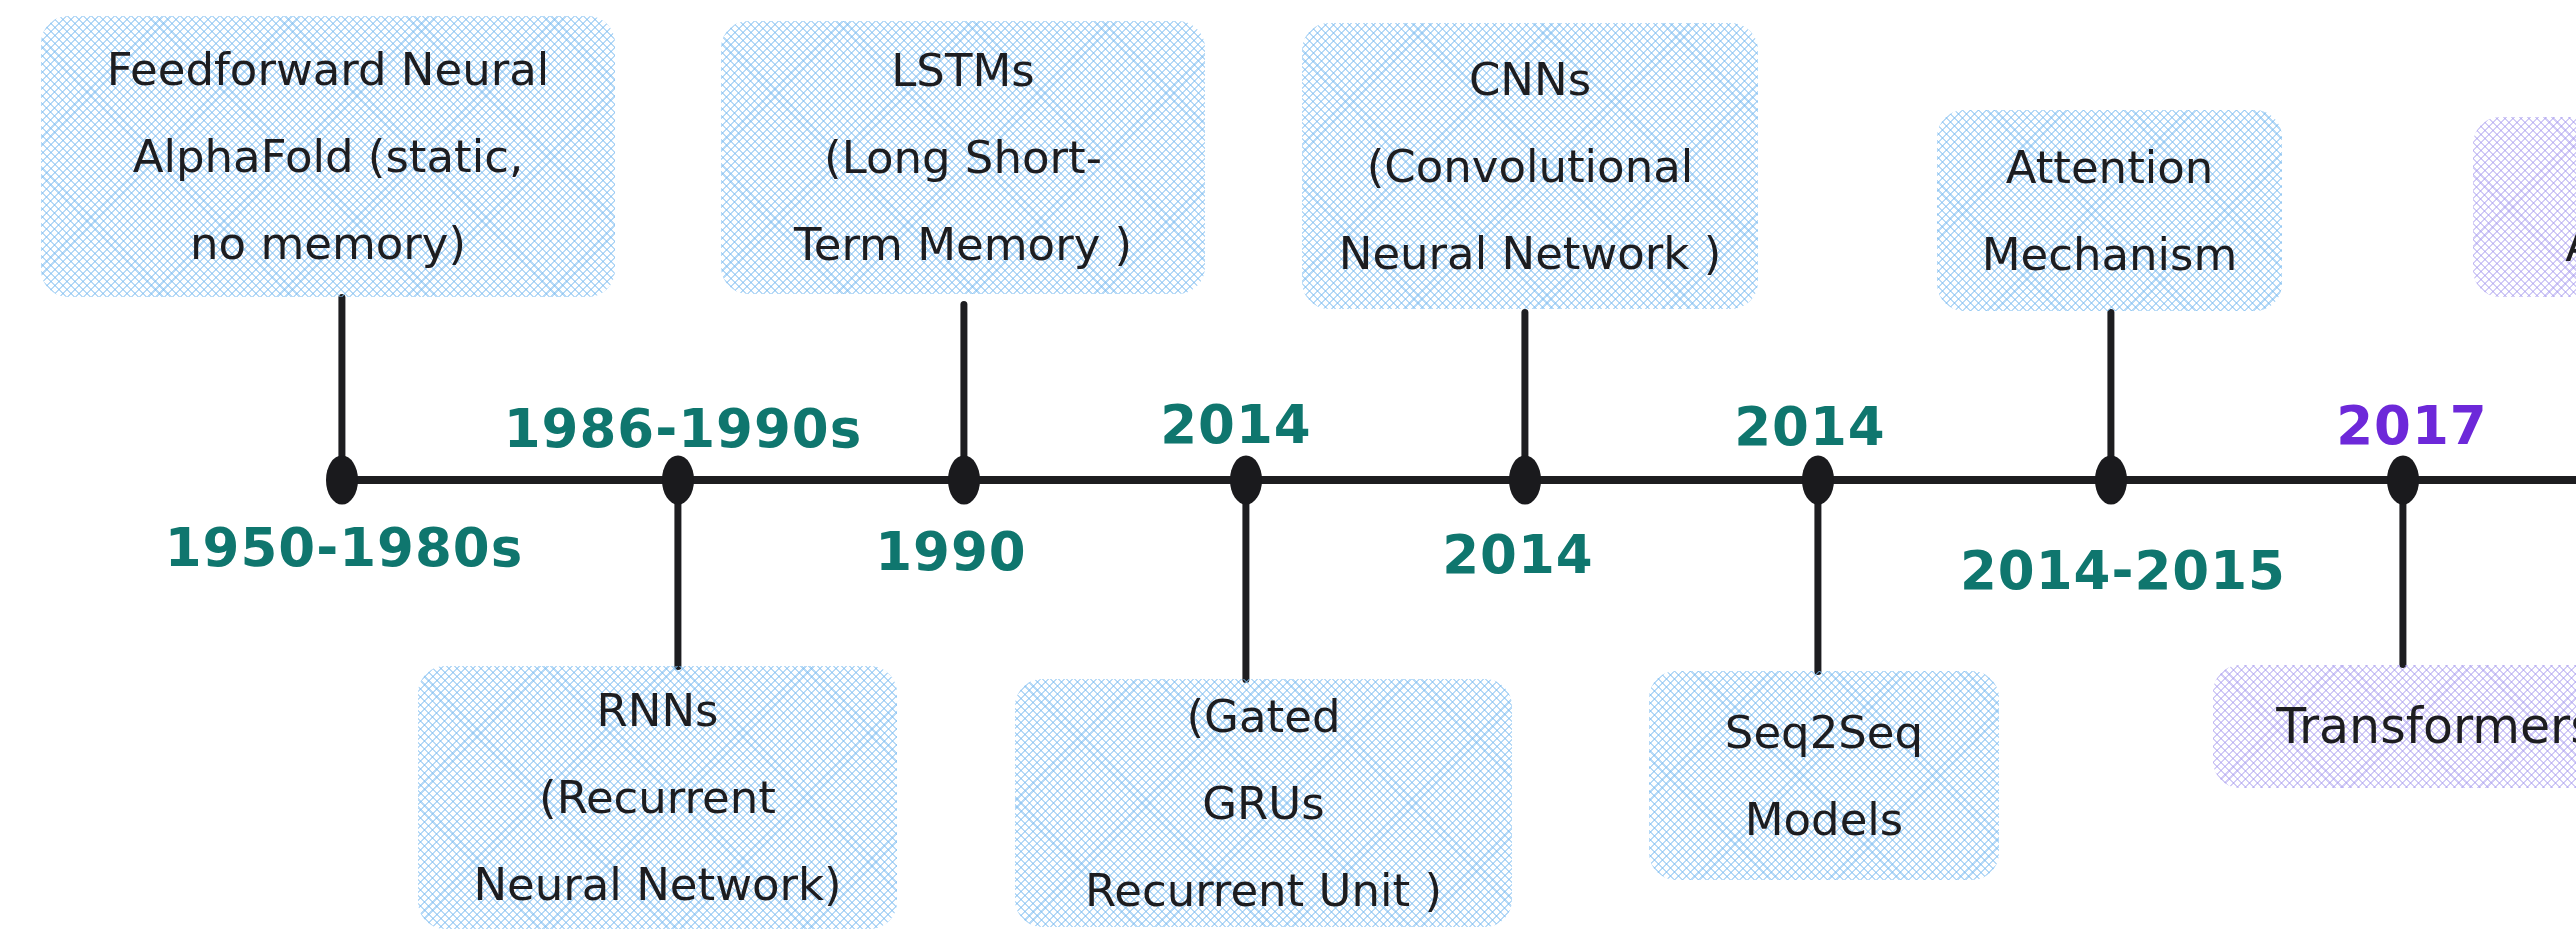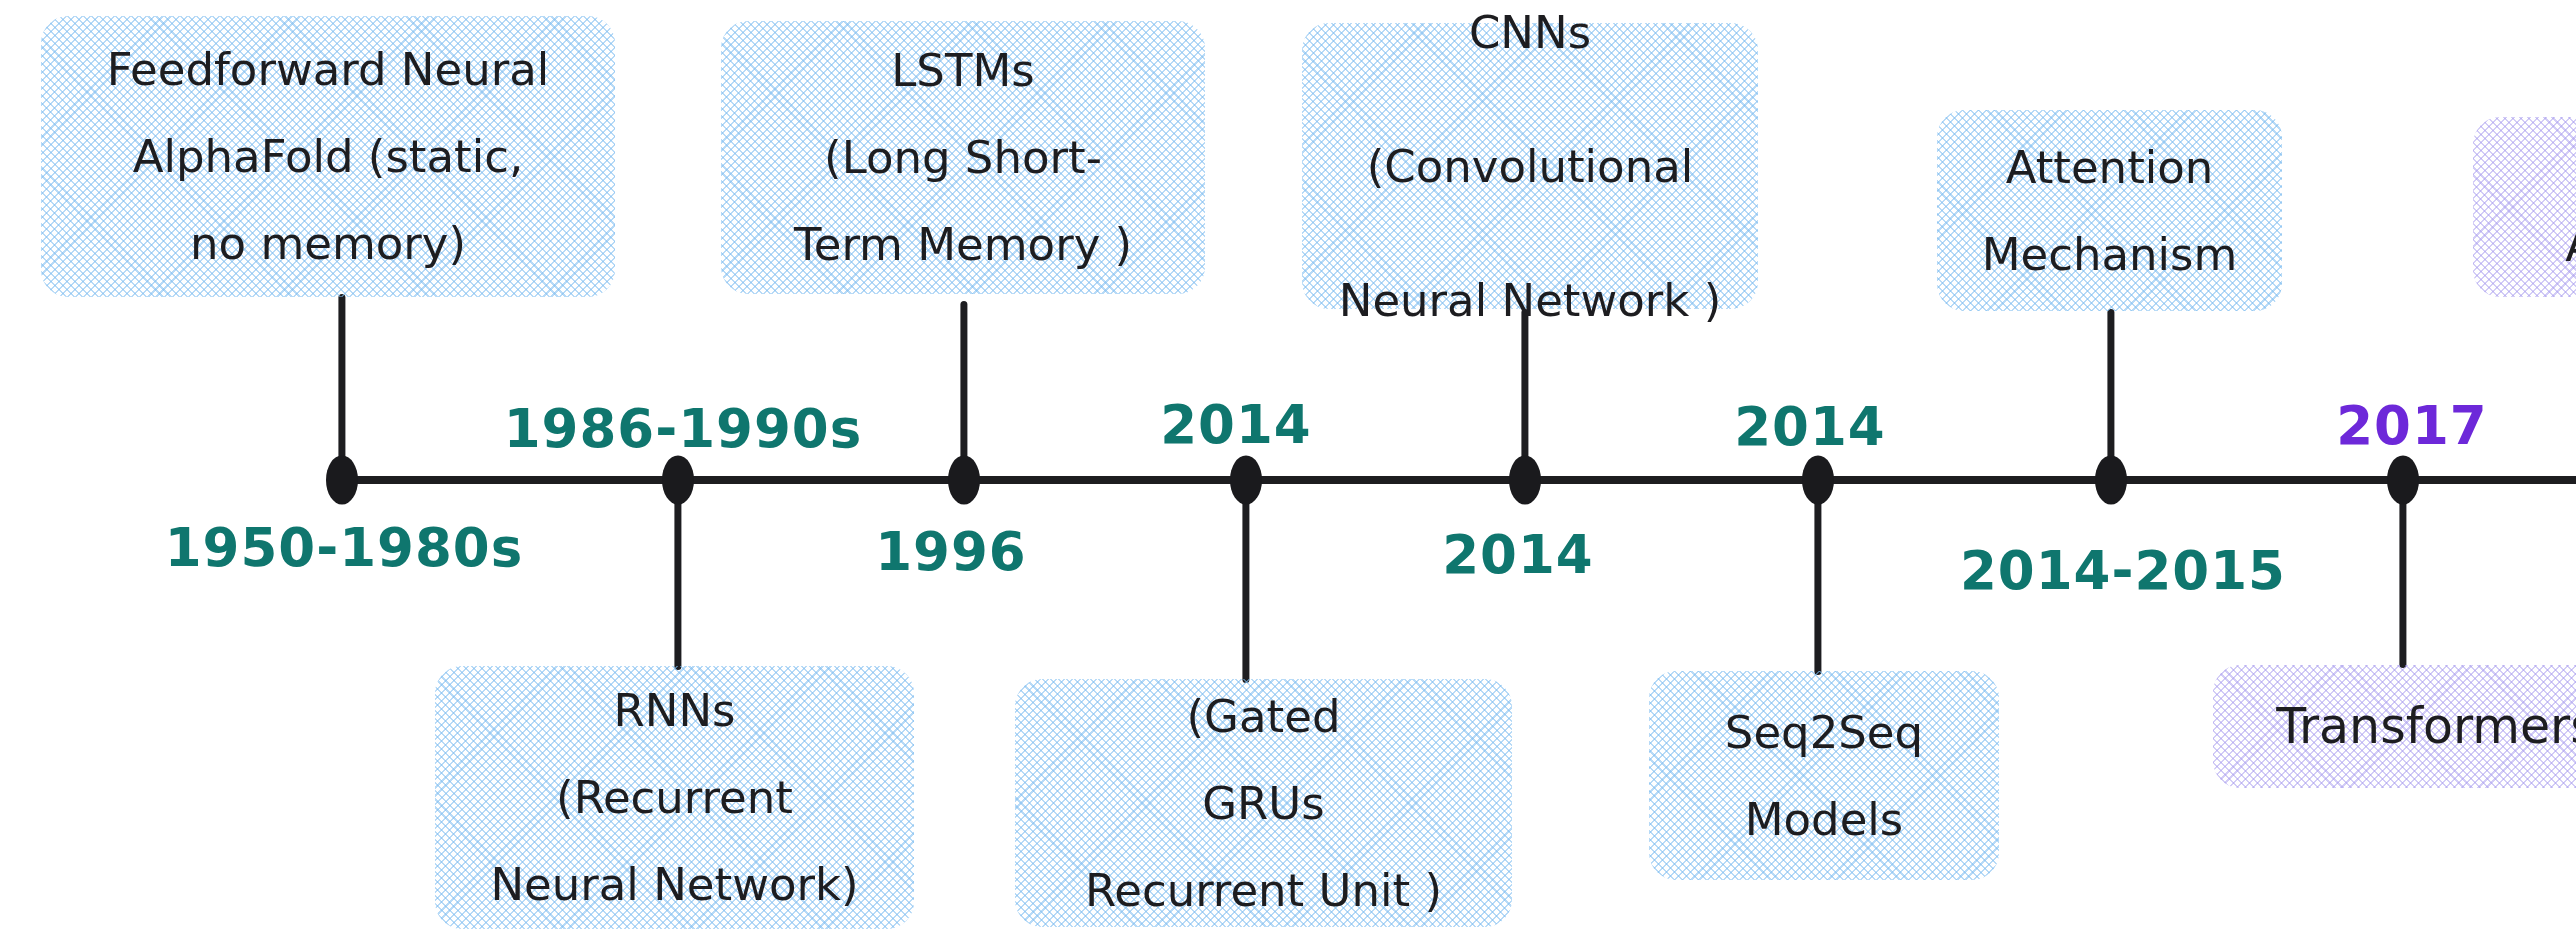--- a/index.html
+++ b/index.html
@@ -102,48 +102,48 @@
   <div class="dot" style="left:342px;"></div>
   <div class="box blue" style="left:41px; top:15.5px; width:574px; height:281px;">
     <div class="line">Feedforward Neural</div>
     <div class="line">AlphaFold (static,</div>
     <div class="line">no memory)</div>
   </div>
   <div class="year blue" style="left:344px; top:547px;">1950-1980s</div>
 
   <div class="conn" style="left:678px; top:477px; height:193px;"></div>
   <div class="dot" style="left:678px;"></div>
-  <div class="box blue" style="left:435px; top:666px; width:479px; height:263px;">
+  <div class="box blue" style="left:418px; top:666px; width:479px; height:263px;">
     <div class="line">RNNs</div>
     <div class="line">(Recurrent</div>
     <div class="line">Neural Network)</div>
   </div>
   <div class="year blue" style="left:683px; top:428px;">1986-1990s</div>
 
   <div class="conn" style="left:964px; top:301px; height:180px;"></div>
   <div class="dot" style="left:964px;"></div>
   <div class="box blue" style="left:721px; top:20.6px; width:484px; height:273px;">
     <div class="line">LSTMs</div>
     <div class="line">(Long Short-</div>
     <div class="line">Term Memory )</div>
   </div>
-  <div class="year blue" style="left:951px; top:551px;">1996</div>
+  <div class="year blue" style="left:951px; top:551px;">1990</div>
 
   <div class="conn" style="left:1246px; top:477px; height:206px;"></div>
   <div class="dot" style="left:1246px;"></div>
   <div class="box blue" style="left:1015px; top:679px; width:497px; height:248px;">
     <div class="line">(Gated</div>
     <div class="line">GRUs</div>
     <div class="line">Recurrent Unit )</div>
   </div>
   <div class="year blue" style="left:1236px; top:424px;">2014</div>
 
   <div class="conn" style="left:1525px; top:309px; height:173px;"></div>
   <div class="dot" style="left:1525px;"></div>
-  <div class="box blue" style="left:1302px; top:23px; width:456px; height:286px;gap:47px;">
+  <div class="box blue" style="left:1302px; top:23px; width:456px; height:286px;">
     <div class="line">CNNs</div>
     <div class="line">(Convolutional</div>
     <div class="line">Neural Network )</div>
   </div>
   <div class="year blue" style="left:1518px; top:554px;">2014</div>
 
   <div class="conn" style="left:1818px; top:477px; height:198px;"></div>
   <div class="dot" style="left:1818px;"></div>
   <div class="box blue" style="left:1649px; top:671px; width:350px; height:209px;">
     <div class="line">Seq2Seq</div>

